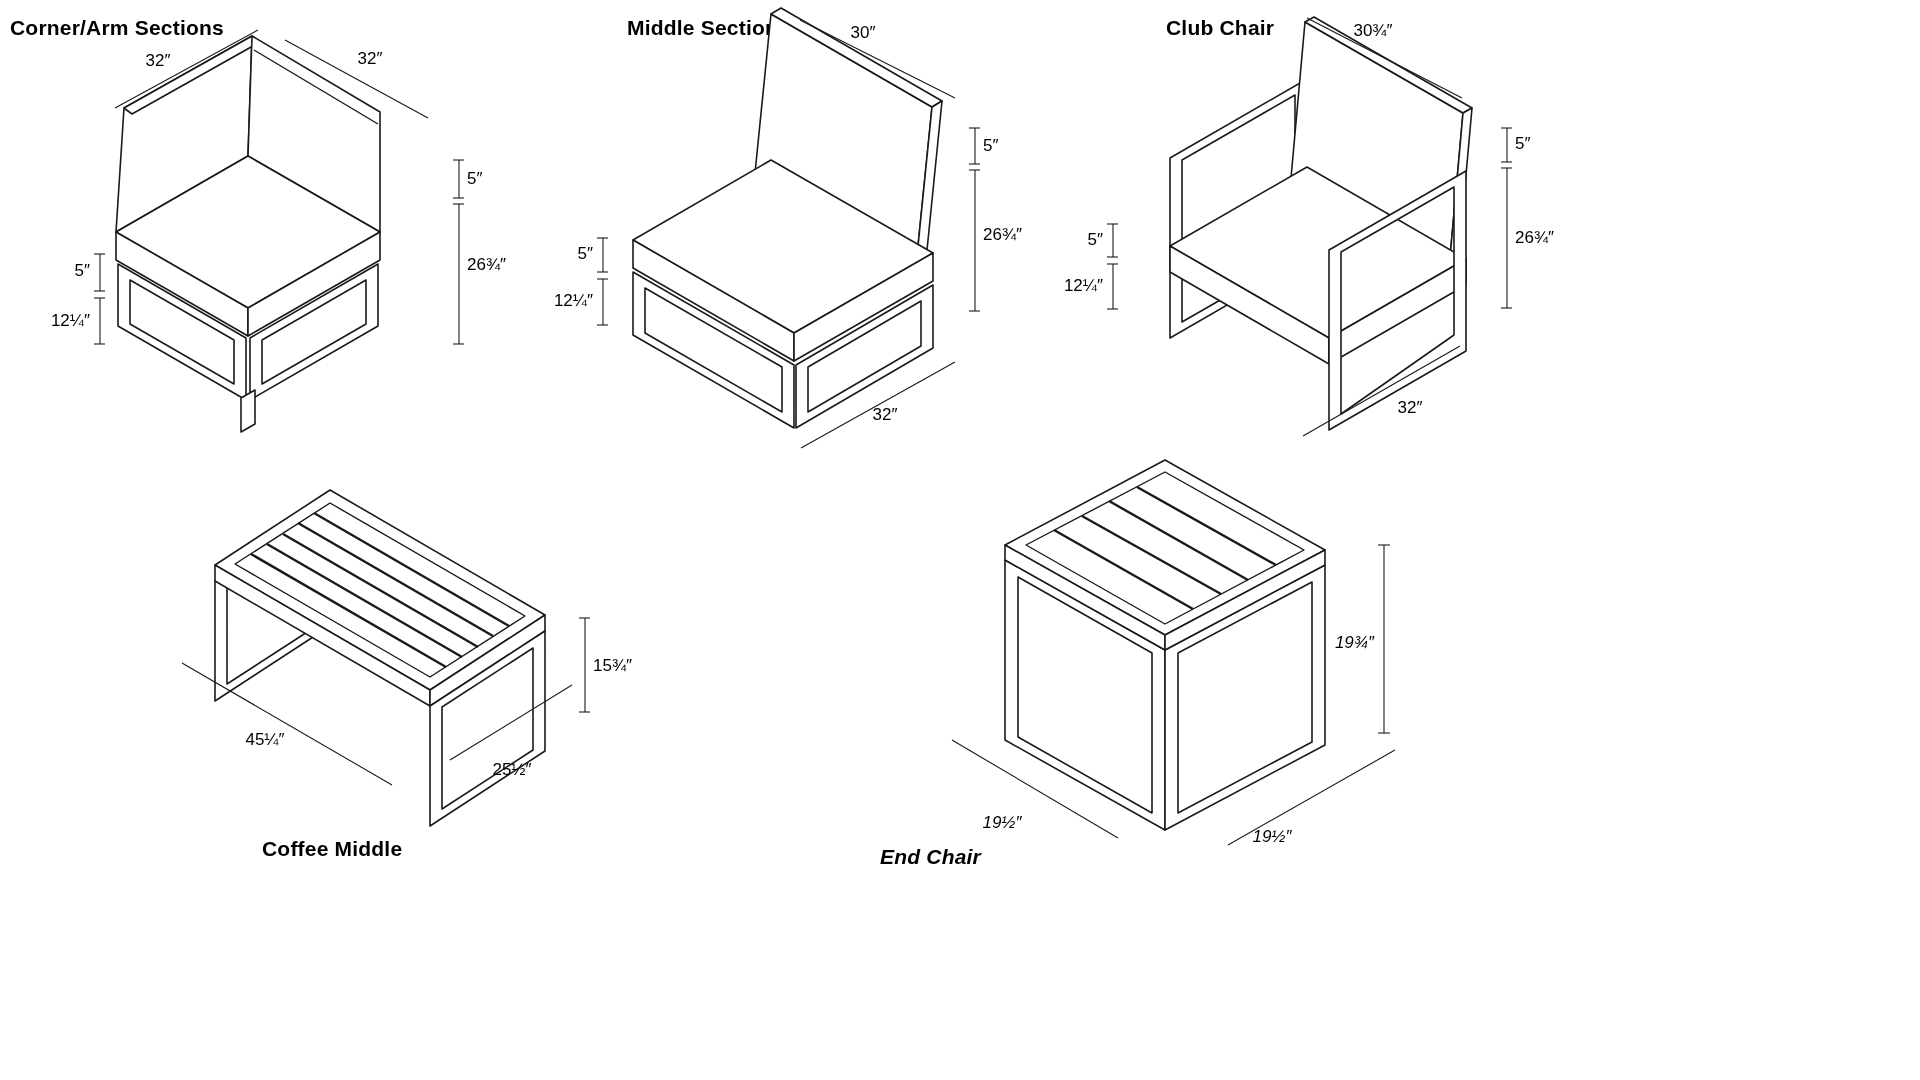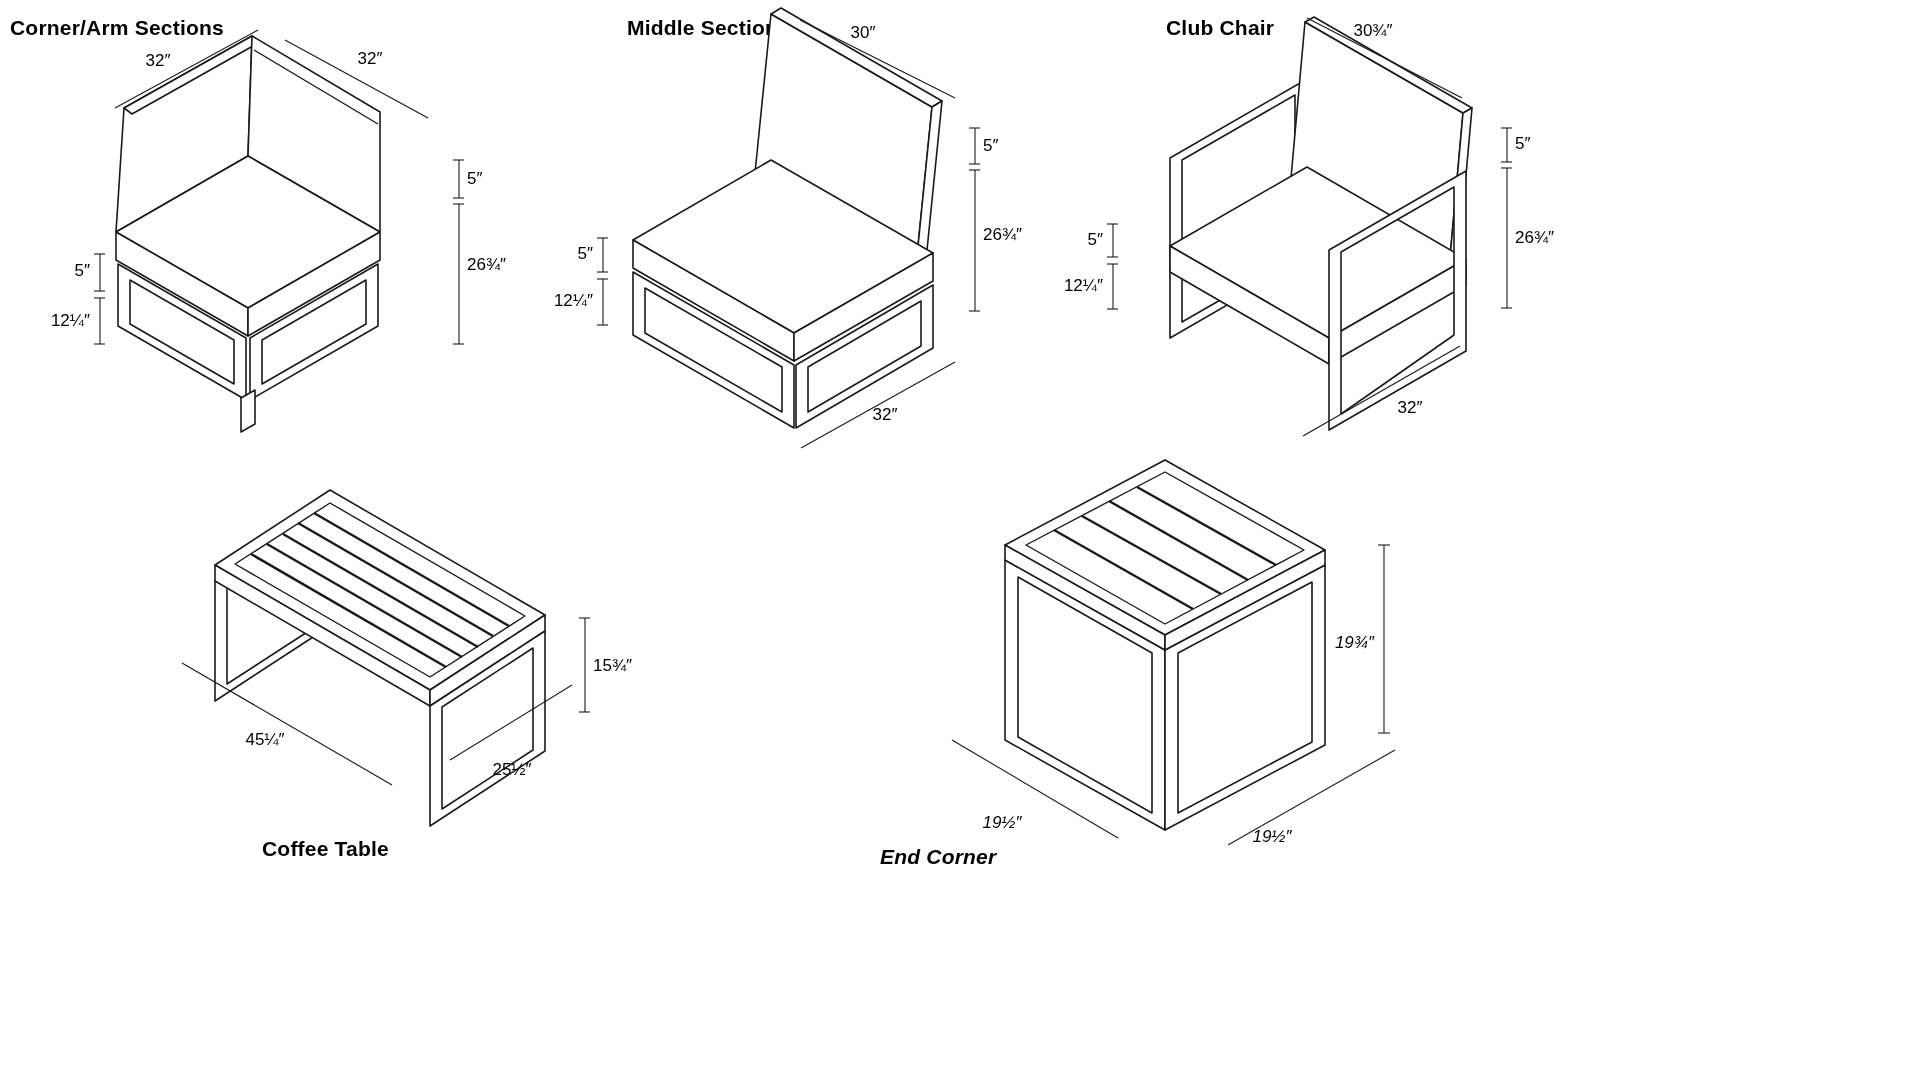--- a/index.html
+++ b/index.html
@@ -206,21 +206,21 @@
       <line class="dim" x1="310" y1="305" x2="432" y2="230"></line>
       <text class="dt" x="372" y="320" text-anchor="middle">25½″</text>
     </g>
     <g>
       <line class="dim" x1="439" y1="163" x2="450" y2="163"></line>
       <line class="dim" x1="445" y1="163" x2="445" y2="257"></line>
       <line class="dim" x1="439" y1="257" x2="450" y2="257"></line>
       <text class="dt" x="453" y="216" text-anchor="start">15¾″</text>
     </g>
   </svg>
-  <div class="title" style="left:122px;top:382px;">Coffee Table</div>
+  <div class="title" style="left:122px;top:382px;">Coffee Middle</div>
 </div>
 
 <div class="panel" style="left:860px;top:450px;width:620px;height:445px;font-style:italic;">
   <svg width="620" height="445" viewBox="0 0 620 445">
     <g>
       <path class="loop" d="M145,110 L305,200 L305,380 L145,290 Z M158,127 L292,203 L292,363 L158,287 Z"></path>
     </g>
     <g>
       <path class="loop" d="M305,200 L465,115 L465,295 L305,380 Z M318,203 L452,132 L452,292 L318,363 Z"></path>
     </g>
@@ -242,14 +242,14 @@
     </g>
     <g>
       <line class="dim" x1="92" y1="290" x2="258" y2="388"></line>
       <text class="dt" x="142" y="378" text-anchor="middle">19½″</text>
     </g>
     <g>
       <line class="dim" x1="368" y1="395" x2="535" y2="300"></line>
       <text class="dt" x="412" y="392" text-anchor="middle">19½″</text>
     </g>
   </svg>
-  <div class="title" style="left:20px;top:395px;">End Corner</div>
+  <div class="title" style="left:20px;top:395px;">End Chair</div>
 </div>
 
 </body></html>

